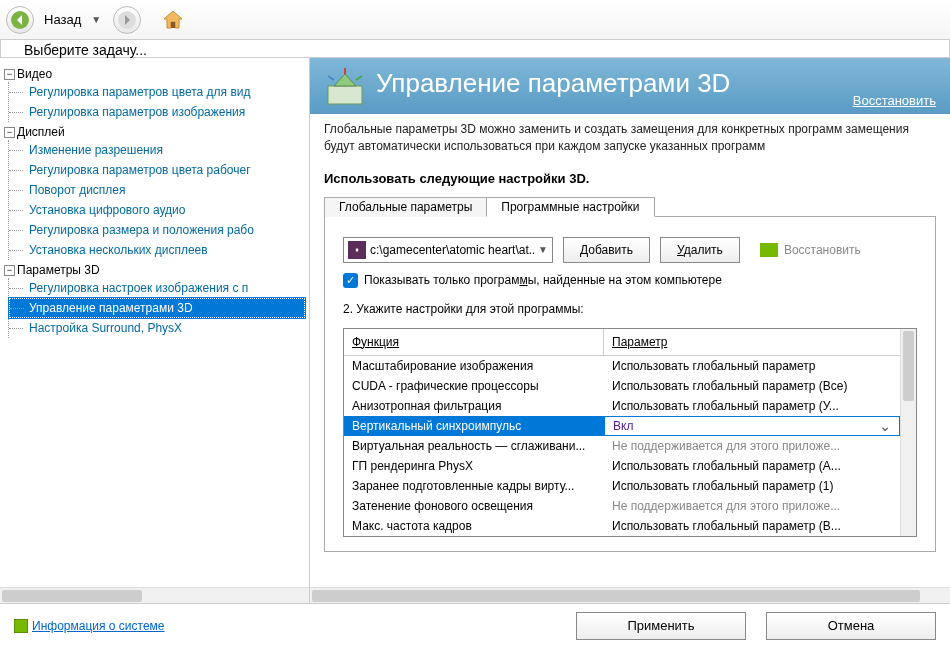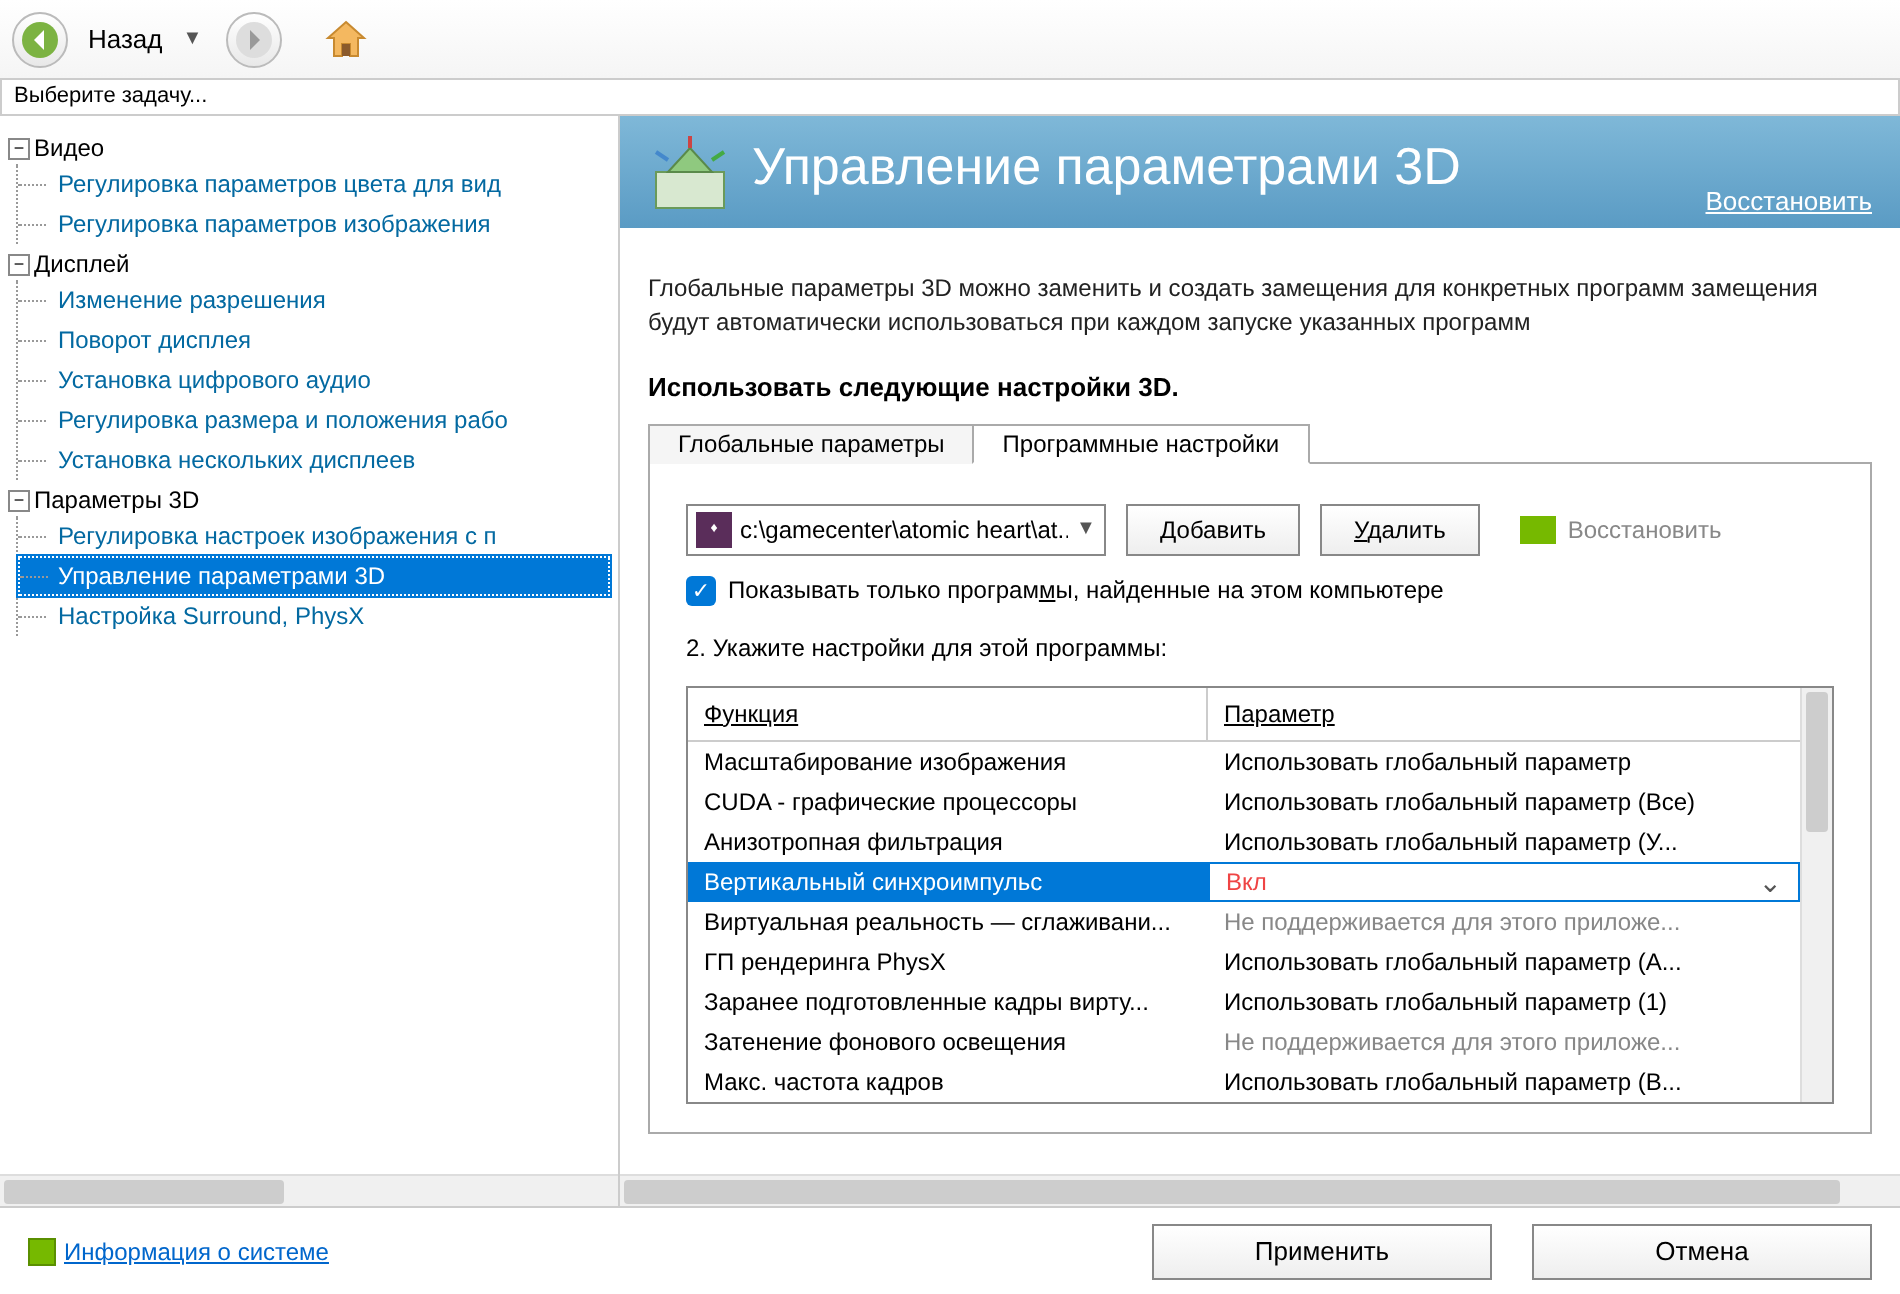--- a/index.html
+++ b/index.html
@@ -8,21 +8,21 @@
 .toolbar { height: 40px; background: linear-gradient(#fff,#f5f5f5); border-bottom: 1px solid #ccc; display: flex; align-items: center; padding: 0 6px; gap: 4px; }
 .tb-btn { width: 28px; height: 28px; border-radius: 50%; display: flex; align-items: center; justify-content: center; border: 1px solid #bbb; background: linear-gradient(#fff,#e8e8e8); cursor: pointer; }
 .tb-green svg circle { fill: #7cb342; }
 .tb-green svg path { fill: #fff; }
 .tb-gray svg circle { fill: #ddd; }
 .tb-gray svg path { fill: #999; }
 .back-label { font-size: 13px; margin: 0 6px; }
 .dropdown-arrow { font-size: 10px; color: #555; margin-right: 8px; cursor: pointer; }
 .home-btn { width: 28px; height: 28px; display: flex; align-items: center; justify-content: center; cursor: pointer; }
 
-.task-label { background: #fff; border: 1px solid #ccc; height: 18px; padding: 2px 6px; font-size: 11px; border-top: none; }
+.task-label { background: #fff; border: 1px solid #ccc; height: 18px; padding: 2px 23px; font-size: 14px; border-top: none; }
 
 .main { display: flex; height: 545px; }
 .sidebar { width: 310px; background: #fff; border-right: 1px solid #ccc; overflow: hidden; padding: 4px 0; position: relative; }
 .tree { padding: 4px; }
 .tree-group { margin-bottom: 2px; }
 .tree-header { display: flex; align-items: center; gap: 2px; cursor: pointer; padding: 1px 0; }
 .tree-toggle { width: 11px; height: 11px; border: 1px solid #888; display: flex; align-items: center; justify-content: center; font-size: 9px; line-height: 1; background: #fff; }
 .tree-title { font-size: 12px; }
 .tree-items { margin-left: 4px; border-left: 1px dotted #999; padding-left: 0; }
 .tree-item { color: #0369a1; padding: 3px 0 3px 20px; cursor: pointer; white-space: nowrap; position: relative; }
@@ -30,21 +30,21 @@
 .tree-item.selected { background: #0078d7; color: #fff; border: 1px dotted #fff; outline: 1px solid #0078d7; padding: 2px 0 2px 19px; }
 .sidebar-hscroll { position: absolute; bottom: 0; left: 0; right: 0; height: 16px; background: #f0f0f0; border-top: 1px solid #ddd; }
 .sidebar-hscroll::before { content: ""; position: absolute; left: 2px; top: 2px; width: 140px; height: 12px; background: #cdcdcd; border-radius: 2px; }
 
 .content { flex: 1; background: #fff; overflow: hidden; position: relative; padding-bottom: 16px; }
 .banner { background: linear-gradient(#7fb8d8,#5a9bc4); color: #fff; padding: 8px 14px 6px; display: flex; align-items: flex-start; gap: 10px; position: relative; }
 .banner-icon { width: 42px; height: 42px; flex-shrink: 0; }
 .banner-title { font-size: 26px; font-weight: normal; margin-top: 2px; }
 .banner-restore { position: absolute; right: 14px; bottom: 6px; color: #fff; font-size: 13px; cursor: pointer; text-decoration: underline; }
 
-.desc { padding: 22px 14px 8px; font-size: 12px; line-height: 1.4; color: #222; }
+.desc { padding: 7px 14px 8px; font-size: 12px; line-height: 1.4; color: #222; }
 
 .section-title { padding: 8px 14px 10px; font-size: 13px; font-weight: bold; }
 
 .tabs { display: flex; margin: 0 14px; border-bottom: 1px solid #aaa; }
 .tab { padding: 2px 14px; border: 1px solid #aaa; border-bottom: none; background: #f5f5f5; cursor: pointer; margin-right: -1px; font-size: 12px; position: relative; top: 1px; }
 .tab.active { background: #fff; border-bottom: 1px solid #fff; }
 
 .tab-body { padding: 14px 18px; border: 1px solid #aaa; border-top: none; margin: 0 14px; }
 
 .step { margin-bottom: 12px; font-size: 12px; }
@@ -63,21 +63,21 @@
 .settings-table { border: 1px solid #888; margin-top: 6px; display: flex; }
 .table-main { flex: 1; }
 .table-head { display: flex; background: #fff; border-bottom: 1px solid #ccc; text-decoration: underline; }
 .th { padding: 6px 8px; font-size: 12px; font-weight: normal; }
 .th1 { width: 260px; border-right: 1px solid #ccc; }
 .th2 { flex: 1; }
 .tr { display: flex; height: 20px; align-items: center; }
 .tr.selected { background: #0078d7; color: #fff; }
 .td1 { width: 260px; padding: 0 8px; font-size: 12px; white-space: nowrap; overflow: hidden; text-overflow: ellipsis; }
 .td2 { flex: 1; padding: 0 8px; font-size: 12px; white-space: nowrap; overflow: hidden; text-overflow: ellipsis; }
-.tr.selected .td2 { display: flex; align-items: center; justify-content: space-between; background: #fff; color: #ef4444; border: 1px solid #0078d7; height: 20px; }
+.tr.selected .td2 { display: flex; align-items: center; justify-content: space-between; background: #fff; color: #4c1d95; border: 1px solid #0078d7; height: 20px; }
 .tr.selected .td2::after { content: "⌄"; font-size: 14px; color: #555; }
 .tr-gray .td2 { color: #888; }
 .vscroll { width: 16px; background: #f0f0f0; border-left: 1px solid #ddd; position: relative; }
 .vscroll::before { content: ""; position: absolute; top: 2px; left: 2px; right: 2px; height: 70px; background: #cdcdcd; border-radius: 2px; }
 
 .content-hscroll { position: absolute; bottom: 0; left: 0; right: 0; height: 16px; background: #f0f0f0; border-top: 1px solid #ddd; }
 .content-hscroll::before { content: ""; position: absolute; left: 2px; top: 2px; right: 30px; height: 12px; background: #cdcdcd; border-radius: 2px; }
 
 .footer { height: 44px; background: #fff; border-top: 1px solid #ccc; display: flex; align-items: center; padding: 0 14px; }
 .sys-info { display: flex; align-items: center; gap: 4px; color: #0066cc; text-decoration: underline; cursor: pointer; font-size: 12px; }
@@ -129,20 +129,21 @@
             <div class="tree-item">Регулировка параметров изображения </div>
           </div>
         </div>
         <div class="tree-group">
           <div class="tree-header">
             <div class="tree-toggle">−</div>
             <span class="tree-title">Дисплей</span>
           </div>
           <div class="tree-items">
             <div class="tree-item">Изменение разрешения</div>
+            <div class="tree-item">Регулировка параметров цвета рабочег</div>
             <div class="tree-item">Поворот дисплея</div>
             <div class="tree-item">Установка цифрового аудио</div>
             <div class="tree-item">Регулировка размера и положения рабо</div>
             <div class="tree-item">Установка нескольких дисплеев</div>
           </div>
         </div>
         <div class="tree-group">
           <div class="tree-header">
             <div class="tree-toggle">−</div>
             <span class="tree-title">Параметры 3D</span>

